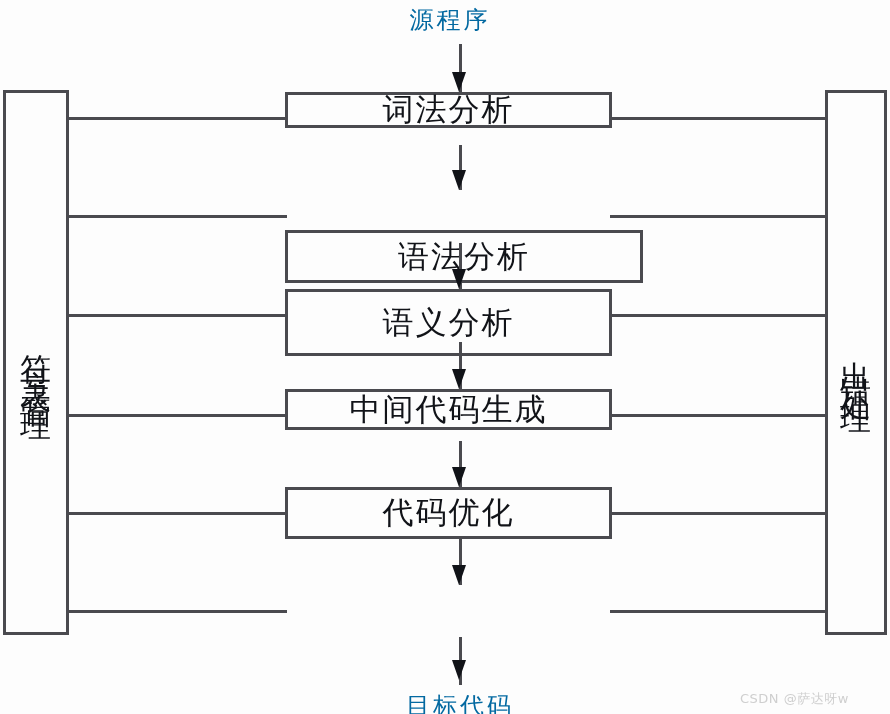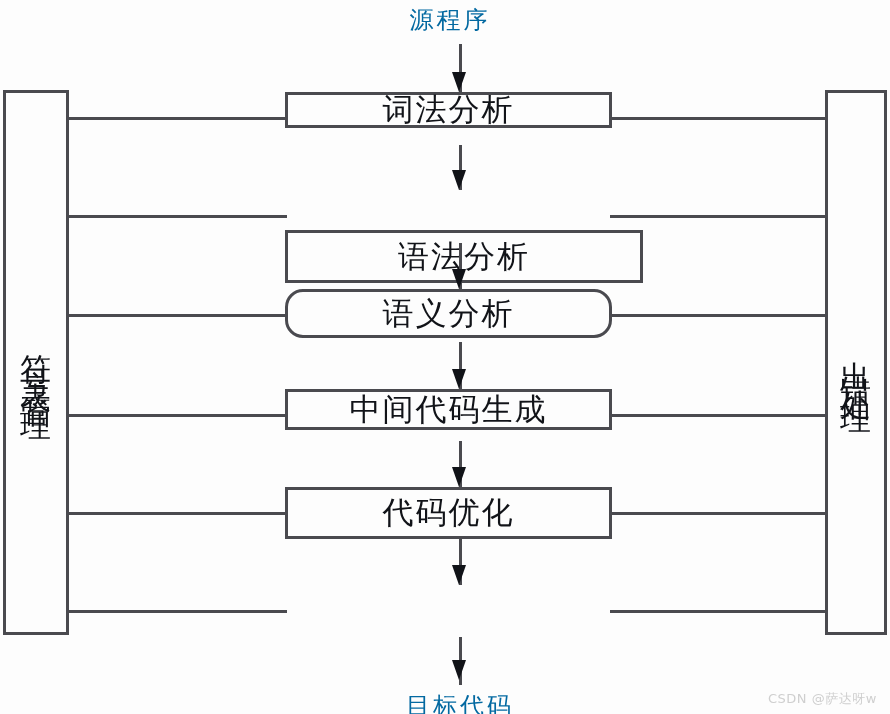--- a/index.html
+++ b/index.html
@@ -88,21 +88,21 @@
   <div class="arrowhead" style="left:452px; top:72px;"></div>
 
   <div class="box side-box" style="left:3px; top:90px; width:66px; height:545px;">符号表管理</div>
 
   <div class="box side-box" style="left:825px; top:90px; width:62px; height:545px;">出错处理</div>
 
   <div class="box stage-box" style="left:285px; top:92px; width:327px; height:36px;">词法分析</div>
 
   <div class="box stage-box" style="left:285px; top:200px; width:358px; height:53px;margin-top:30px;">语法分析</div>
 
-  <div class="box stage-box" style="left:285px; top:289px; width:327px; height:49px;border-radius:18px;">语义分析</div>
+  <div class="box stage-box" style="left:285px; top:289px; width:327px; height:67px;">语义分析</div>
 
   <div class="box stage-box" style="left:285px; top:389px; width:327px; height:41px;">中间代码生成</div>
 
   <div class="box stage-box" style="left:285px; top:487px; width:327px; height:52px;">代码优化</div>
 
 
   <div class="vline" style="left:459px; top:145px; height:45px;"></div>
   <div class="arrowhead" style="left:452px; top:170px;"></div>
 
   <div class="vline" style="left:459px; top:243px; height:46px;"></div>
@@ -129,15 +129,15 @@
   <div class="hline" style="left:66px; top:512px; width:221px;"></div>
   <div class="hline" style="left:66px; top:610px; width:221px;"></div>
 
   <div class="hline" style="left:610px; top:117px; width:217px;"></div>
   <div class="hline" style="left:610px; top:215px; width:217px;"></div>
   <div class="hline" style="left:610px; top:314px; width:217px;"></div>
   <div class="hline" style="left:610px; top:414px; width:217px;"></div>
   <div class="hline" style="left:610px; top:512px; width:217px;"></div>
   <div class="hline" style="left:610px; top:610px; width:217px;"></div>
 
-  <div class="watermark" style="left:768px; top:690px;">CSDN @萨达呀w</div>
+  <div class="watermark" style="left:740px; top:690px;">CSDN @萨达呀w</div>
 
 </div>
 
 </body></html>

